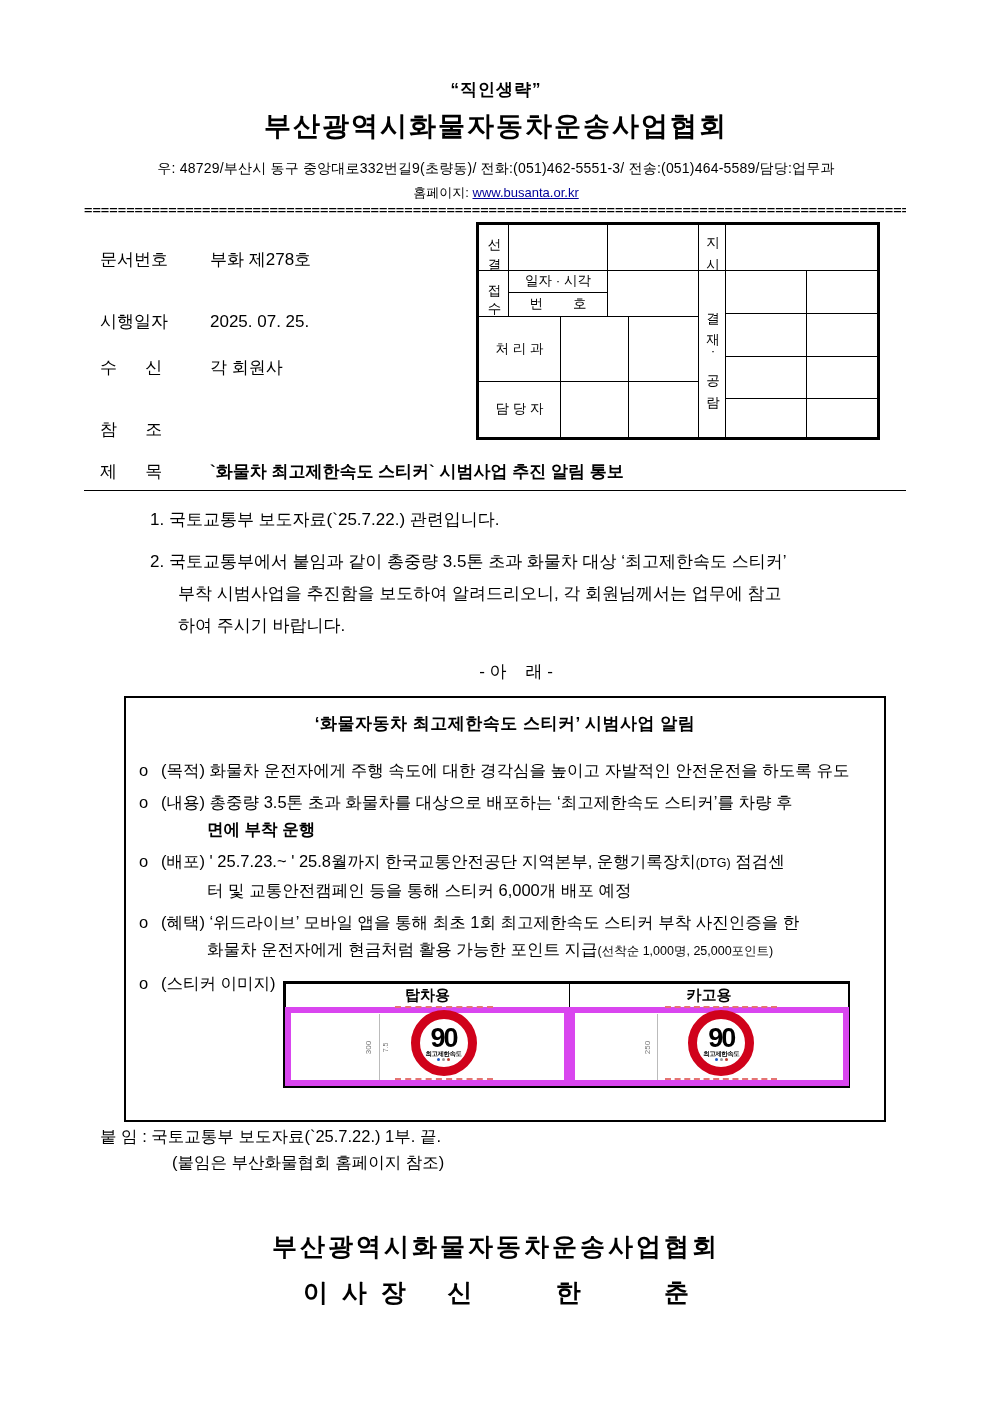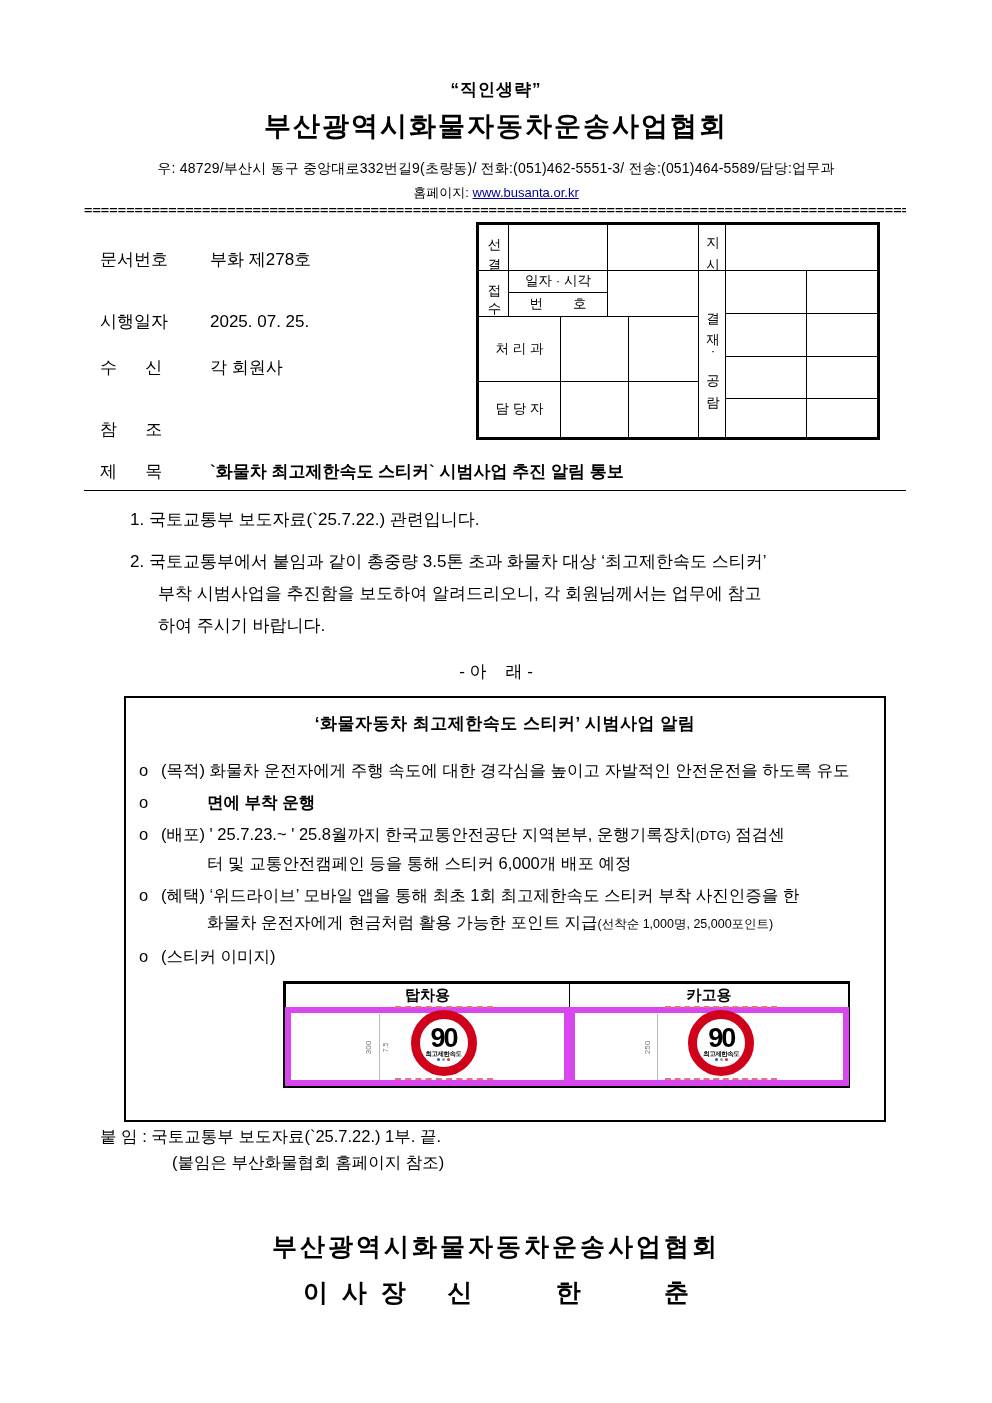--- a/index.html
+++ b/index.html
@@ -23,21 +23,21 @@
          white-space:nowrap;letter-spacing:-1px;}
   
   .docrow{left:100px;font-size:17px;}
   .dlabel{display:inline-block;white-space:pre;margin-right:22px;min-width:88px;}
   
   .rtable{left:476px;top:222px;width:404px;height:218px;border:2px solid #000;box-sizing:border-box;}
   .rc{position:absolute;border:1px solid #000;box-sizing:border-box;display:flex;
       align-items:center;justify-content:center;font-size:13.5px;line-height:1.1;}
   .vtext{writing-mode:vertical-rl;text-orientation:upright;letter-spacing:6px;}
   
-  .bodytext{font-size:17px;}
+  .bodytext{font-size:17px;margin-left:20px;}
   
   .nbox{left:124px;top:696px;width:762px;height:426px;border:2px solid #000;box-sizing:border-box;}
   .ntitle{margin-top:14px;text-align:center;font-size:17px;font-weight:bold;letter-spacing:0.5px;}
   .bullets{margin-top:22px;padding:0 16px 0 13px;}
   .bullet{display:flex;font-size:16.5px;line-height:27px;margin-bottom:5px;}
   .bullet .o{width:22px;flex:none;}
   .bullet .bt{flex:1;}
   .cont{padding-left:46px;}
   .small{font-size:12.5px;}
   
@@ -138,20 +138,21 @@
   <div class="abs nbox">
     <div class="ntitle">‘화물자동차 최고제한속도 스티커’ 시범사업 알림</div>
     <div class="bullets">
       <div class="bullet">
         <span class="o">o</span>
         <span class="bt">(목적) 화물차 운전자에게 주행 속도에 대한 경각심을 높이고 자발적인 안전운전을 하도록 유도</span>
       </div>
       <div class="bullet">
         <span class="o">o</span>
         <span class="bt">
+          <span>(내용) 총중량 3.5톤 초과 화물차를 대상으로 배포하는 ‘최고제한속도 스티커’를 차량 후</span>
           <span class="cont" style="display:block;font-weight:bold;">면에 부착 운행</span>
         </span>
       </div>
       <div class="bullet">
         <span class="o">o</span>
         <span class="bt">
           <span>(배포)  ' 25.7.23.~ ' 25.8월까지 한국교통안전공단 지역본부, 운행기록장치</span><span class="small">(DTG)</span><span> 점검센</span>
           <span class="cont" style="display:block;">터 및 교통안전캠페인 등을 통해 스티커 6,000개 배포 예정</span>
         </span>
       </div>

